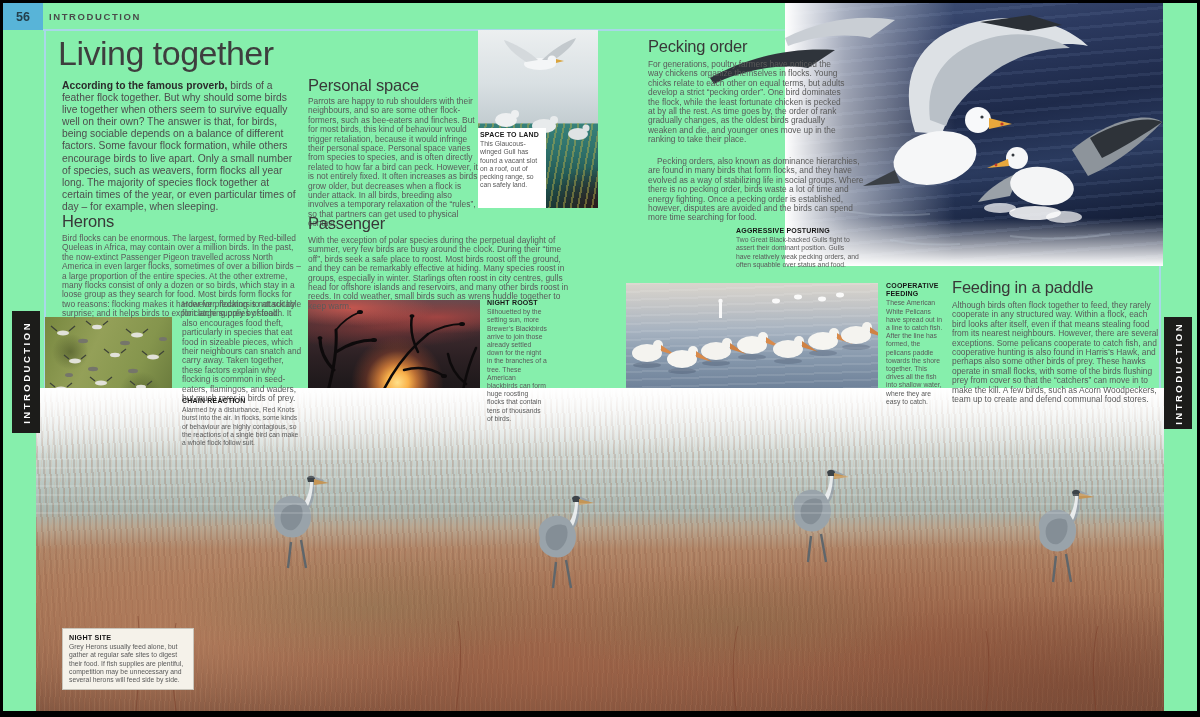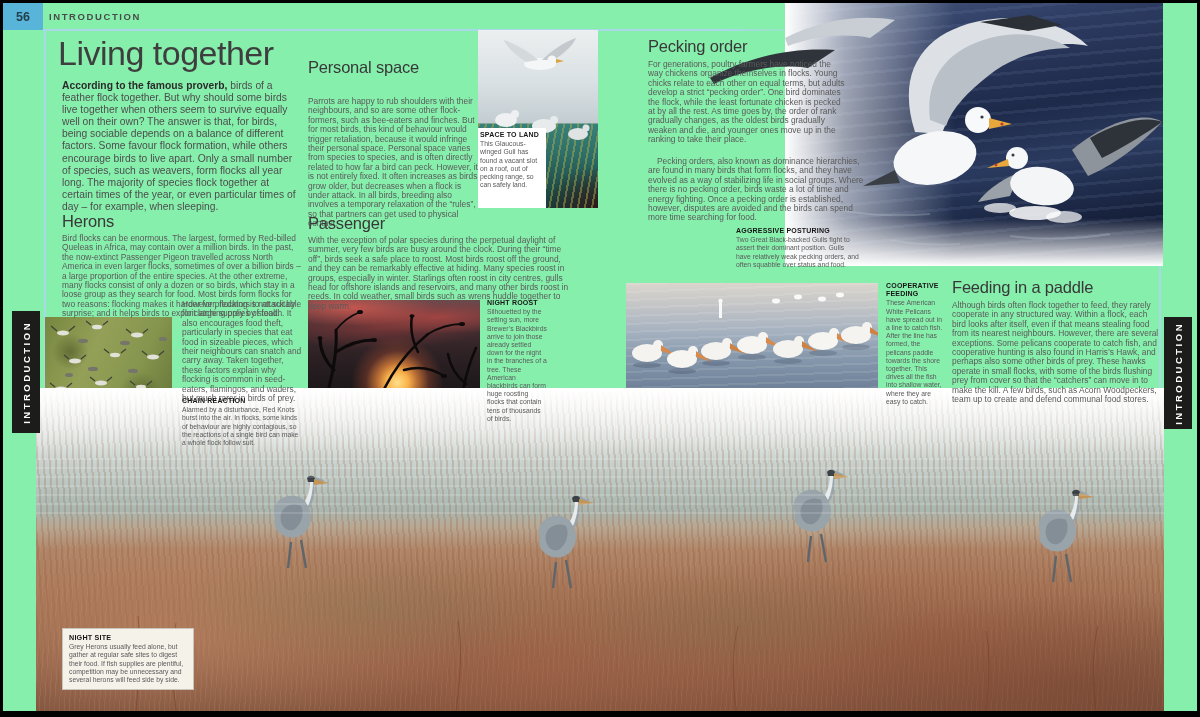--- a/index.html
+++ b/index.html
@@ -320,21 +320,21 @@
   <p class="abs intro" style="margin:0;"><b>According to the famous proverb,</b><span> birds of a feather flock together. But why should some birds live together when others seem to survive equally well on their own? The answer is that, for birds, being sociable depends on a balance of different factors. Some favour flock formation, while others encourage birds to live apart. Only a small number of species, such as weavers, form flocks all year long. The majority of species flock together at certain times of the year, or even particular times of day – for example, when sleeping.</span></p>
 
   <h2 class="abs sec-h" style="left:62px;top:212px;margin:0;">Herons</h2>
   <p class="abs body" style="left:62px;top:234px;width:240px;margin:0;">Bird flocks can be enormous. The largest, formed by Red-billed Queleas in Africa, may contain over a million birds. In the past, the now-extinct Passenger Pigeon travelled across North America in even larger flocks, sometimes of over a billion birds – a large proportion of the entire species. At the other extreme, many flocks consist of only a dozen or so birds, which stay in a loose group as they search for food. Most birds form flocks for two reasons: flocking makes it harder for predators to attack by surprise; and it helps birds to exploit large supplies of food.</p>
   <p class="abs body" style="left:182px;top:300px;width:120px;margin:0;">However, flocking is not suitable for catching prey by stealth. It also encourages food theft, particularly in species that eat food in sizeable pieces, which their neighbours can snatch and carry away. Taken together, these factors explain why flocking is common in seed-eaters, flamingos, and waders, but much rarer in birds of prey.</p>
   <div class="abs cap" style="left:182px;top:397px;width:122px;">
     <b>CHAIN REACTION</b>
     <span>Alarmed by a disturbance, Red Knots burst into the air. In flocks, some kinds of behaviour are highly contagious, so the reactions of a single bird can make a whole flock follow suit.</span>
   </div>
 
-  <h2 class="abs sec-h" style="left:308px;top:58px;margin:0;">Personal space</h2>
+  <h2 class="abs sec-h" style="left:308px;top:76px;margin:0;">Personal space</h2>
   <p class="abs body" style="left:308px;top:97px;width:173px;margin:0;">Parrots are happy to rub shoulders with their neighbours, and so are some other flock-formers, such as bee-eaters and finches. But for most birds, this kind of behaviour would trigger retaliation, because it would infringe their personal space. Personal space varies from species to species, and is often directly related to how far a bird can peck. However, it is not entirely fixed. It often increases as birds grow older, but decreases when a flock is under attack. In all birds, breeding also involves a temporary relaxation of the “rules”, so that partners can get used to physical contact.</p>
 
   <div class="abs cap" style="left:480px;top:131px;width:64px;">
     <b>SPACE TO LAND</b>
     <span>This Glaucous-winged Gull has found a vacant slot on a roof, out of pecking range, so can safely land.</span>
   </div>
 
   <h2 class="abs sec-h" style="left:308px;top:214px;margin:0;">Passenger</h2>
   <p class="abs body" style="left:308px;top:236px;width:268px;margin:0;">With the exception of polar species during the perpetual daylight of summer, very few birds are busy around the clock. During their “time off”, birds seek a safe place to roost. Most birds roost off the ground, and they can be remarkably effective at hiding. Many species roost in groups, especially in winter. Starlings often roost in city centres, gulls head for offshore islands and reservoirs, and many other birds roost in reeds. In cold weather, small birds such as wrens huddle together to keep warm.</p>
 

